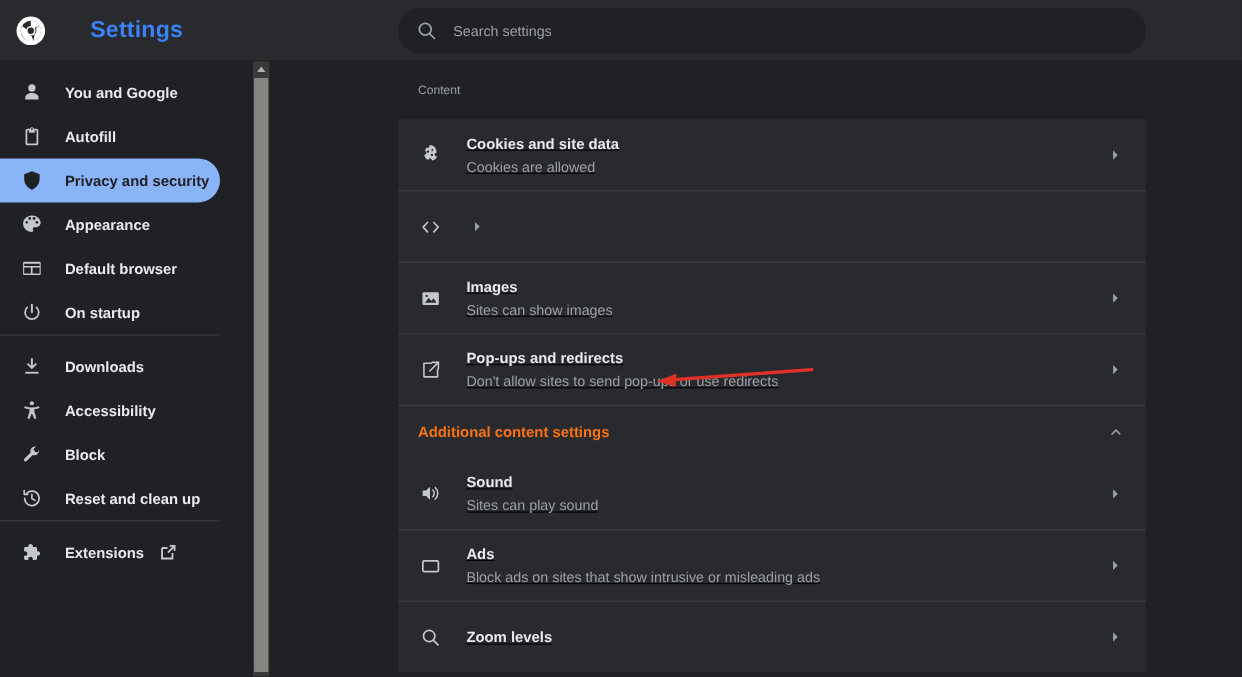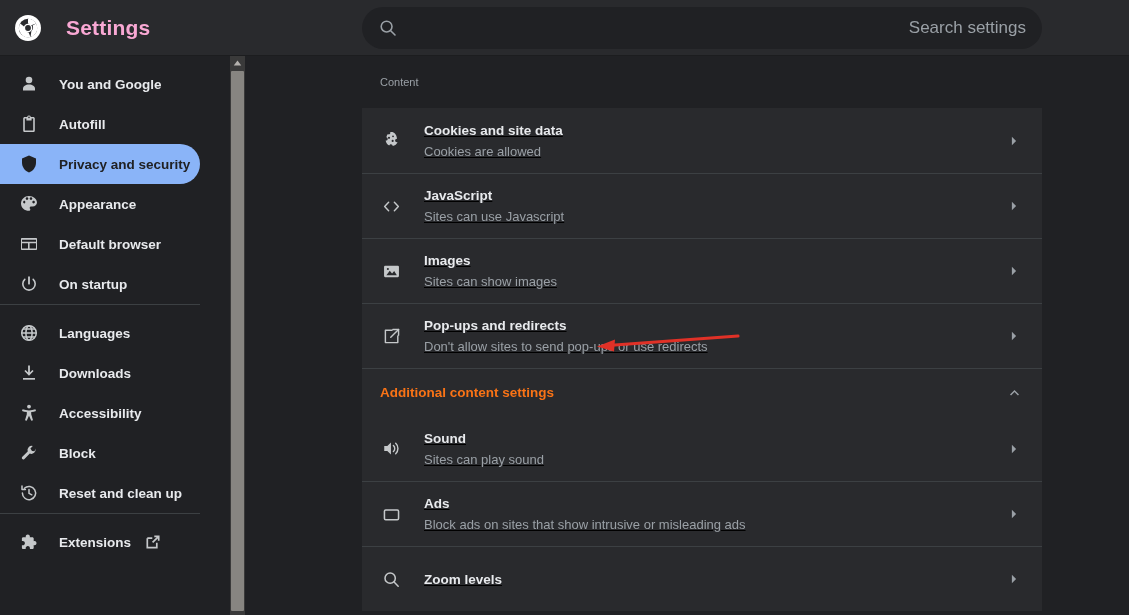--- a/index.html
+++ b/index.html
@@ -13,33 +13,33 @@
 
   
   .header {
     position: absolute; top: 0; left: 0; width: 1129px; height: 56px;
     background: #292a2d;
     border-bottom: 1px solid #1c1d1f;
     display: flex; align-items: center;
   }
   .chrome-logo { margin-left: 12px; width: 32px; height: 32px; flex: none; }
   .app-title {
-    margin-left: 22px; font-size: 21px; font-weight: 600; color: #f9a8d4;
+    margin-left: 38px; font-size: 21px; font-weight: 600; color: #3b82f6;
     letter-spacing: .2px; white-space: nowrap;
   }
   .searchbar {
     position: absolute; left: 362px; top: 7px; width: 680px; height: 42px;
     background: #202124; border-radius: 21px;
     display: flex; align-items: center;
   }
   .search-ico { margin-left: 16px; width: 20px; height: 20px; flex: none; }
   .search-input {
     flex: 1; background: transparent; border: none; outline: none;
     margin-left: 14px; margin-right: 16px;
-    color: #e8eaed; font-size: 17px; font-family: "Liberation Sans", sans-serif; text-align: right;
+    color: #e8eaed; font-size: 13px; font-family: "Liberation Sans", sans-serif;
   }
   .search-input::placeholder { color: #9aa0a6; }
 
   
   .sidebar {
     position: absolute; top: 56px; left: 0; width: 200px; height: 559px;
     background: #202124;
   }
   .nav-group { padding-top: 8px; }
   .nav-group + .nav-group { border-top: 1px solid #3c4043; padding-top: 8px; }
@@ -202,34 +202,20 @@
           <svg viewBox="0 0 20 20" width="20" height="20">
               <path d="M10 2.2c-.5 0-.9.4-.9.9v6.6c0 .5.4.9.9.9s.9-.4.9-.9V3.1c0-.5-.4-.9-.9-.9z"></path>
               <path fill="none" stroke="#c5c8ca" stroke-width="1.6" stroke-linecap="round" d="M5.8 5.4a6.2 6.2 0 1 0 8.4 0"></path>
             </svg>
         </span>
         <span>On startup</span>
       </div>
     </div>
 
     <div class="nav-group">
-      <div class="nav-item">
-        <span class="nav-ico">
-          <svg viewBox="0 0 20 20" width="20" height="20">
-              <g fill="none" stroke="#c5c8ca" stroke-width="1.5">
-                <circle cx="10" cy="10" r="7.3"></circle>
-                <ellipse cx="10" cy="10" rx="3.1" ry="7.3"></ellipse>
-                <line x1="2.8" y1="10" x2="17.2" y2="10"></line>
-                <line x1="4" y1="6" x2="16" y2="6"></line>
-                <line x1="4" y1="14" x2="16" y2="14"></line>
-              </g>
-            </svg>
-        </span>
-        <span>Languages</span>
-      </div>
 
       <div class="nav-item">
         <span class="nav-ico">
           <svg viewBox="0 0 20 20" width="20" height="20">
               <path d="M9.1 2.6v6.8L6.6 6.9 5.4 8.1 10 12.7l4.6-4.6-1.2-1.2-2.5 2.5V2.6z"></path>
               <rect x="4" y="15" width="12" height="1.7"></rect>
             </svg>
         </span>
         <span>Downloads</span>
       </div>
@@ -323,24 +309,20 @@
 
         <div class="row">
           <span class="row-ico">
             <svg viewBox="0 0 22 22" width="21" height="21">
                 <g fill="none" stroke="#c5c8ca" stroke-width="1.5" stroke-linecap="round" stroke-linejoin="round">
                   <polyline points="8,6.5 3.8,11 8,15.5"></polyline>
                   <polyline points="14,6.5 18.2,11 14,15.5"></polyline>
                 </g>
               </svg>
           </span>
-          <span class="row-text">
-            <span class="row-title">JavaScript</span>
-            <span class="row-sub" style="display:block">Sites can use Javascript</span>
-          </span>
           <span class="chev">
             <svg viewBox="0 0 20 20" width="14" height="14">
                 <polygon points="7,4 13,10 7,16"></polygon>
               </svg>
           </span>
         </div>
 
         <div class="row">
           <span class="row-ico">
             <svg viewBox="0 0 22 22" width="21" height="21">

